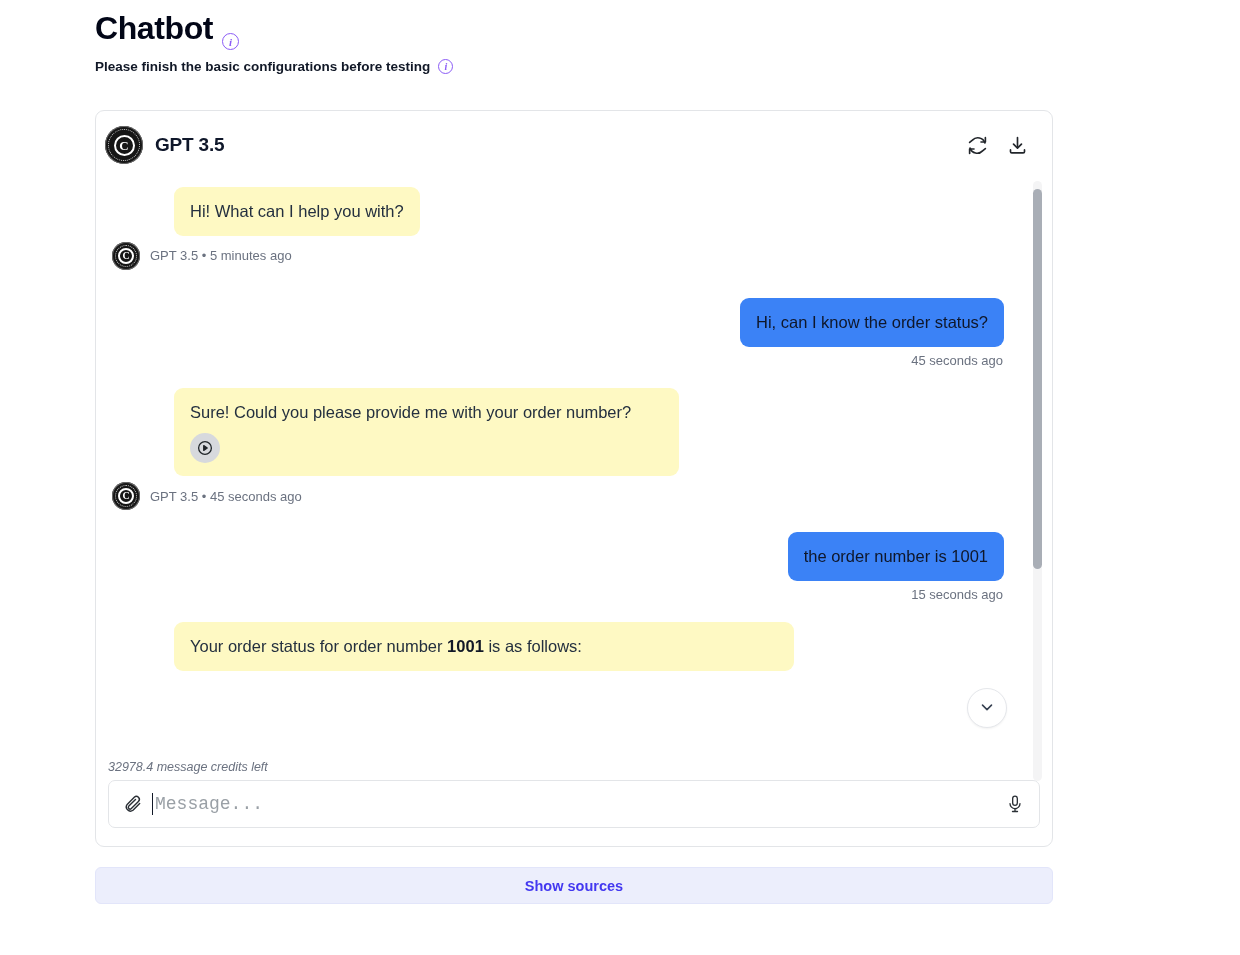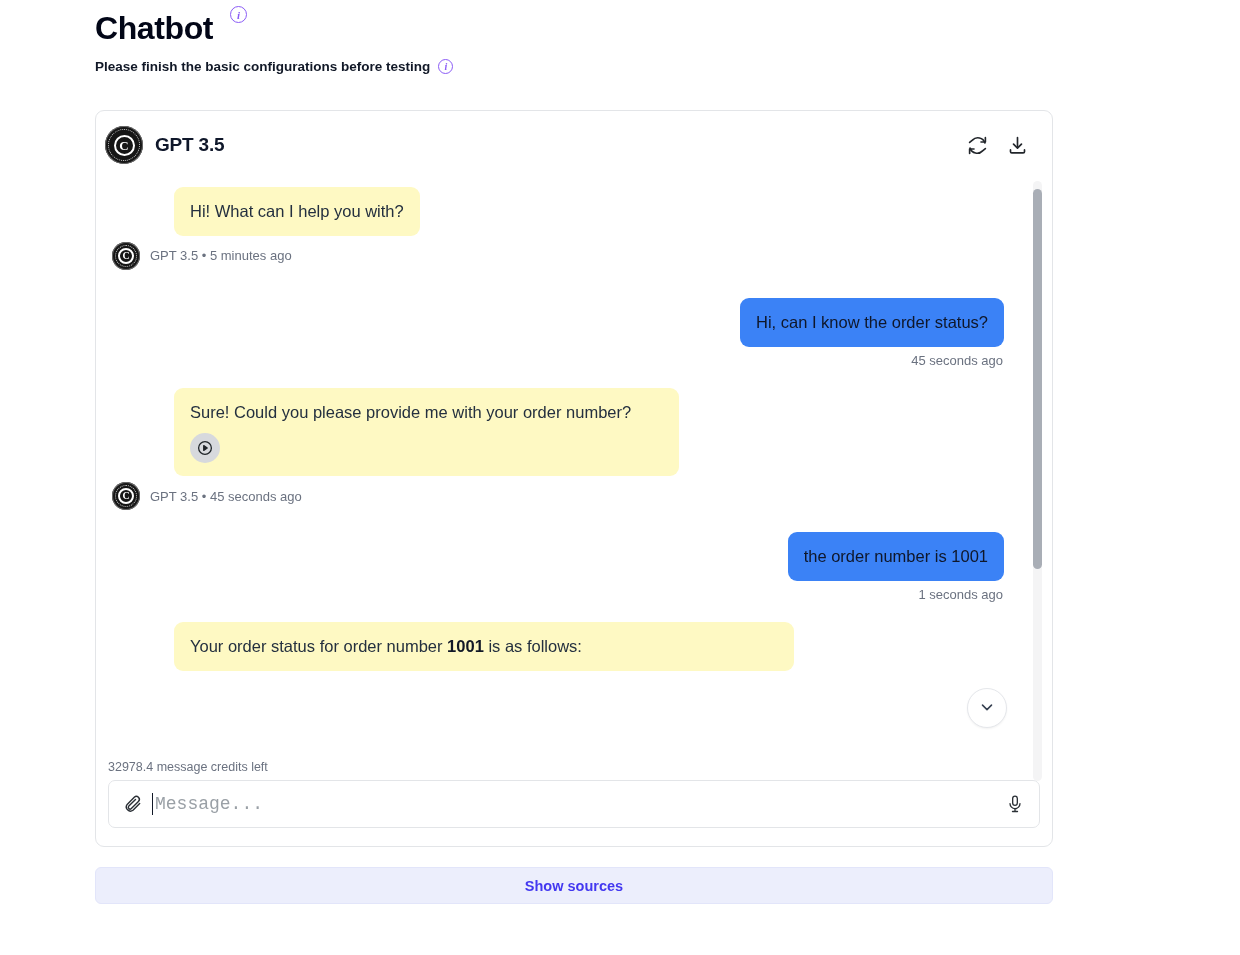--- a/index.html
+++ b/index.html
@@ -7,21 +7,21 @@
     width: 1240px; height: 955px;
     background: #ffffff;
     font-family: "Liberation Sans", sans-serif;
     color: #1f2937;
     overflow: hidden;
   }
   .page { position: relative; width: 1240px; height: 955px; }
 
   
   .page-header { position: absolute; left: 95px; top: 6px; }
-  .title-row { display: flex; align-items: flex-start; gap: 17px; }
+  .title-row { display: flex; align-items: flex-end; gap: 9px; }
   .page-title {
     font-size: 32px; font-weight: bold; letter-spacing: -0.4px;
     color: #020617; line-height: 44px;
   }
   .info-icon {
     width: 17px; height: 17px; border-radius: 50%;
     border: 1.6px solid #8b5cf6; color: #8b5cf6;
     font-size: 11px; font-weight: bold; font-style: italic;
     display: inline-flex; align-items: center; justify-content: center;
     font-family: "Liberation Serif", serif;
@@ -150,21 +150,21 @@
     position: absolute; right: 45px; bottom: 118px;
     width: 40px; height: 40px; border-radius: 50%;
     background: #ffffff; border: 1px solid #e5e7eb;
     display: inline-flex; align-items: center; justify-content: center;
     cursor: pointer; color: #374151;
     box-shadow: 0 1px 2px rgba(0,0,0,.05);
   }
 
   
   .composer { position: absolute; left: 0; right: 0; bottom: 0; padding: 0 12px 18px 12px; }
-  .credits { font-size: 12.5px; color: #6b7280; padding-left: 0; margin-bottom: 6px; }
+  .credits { font-size: 12.5px; color: #6b7280; padding-left: 0; margin-bottom: 6px; font-style: italic; }
   .input-wrap {
     display: flex; align-items: center; gap: 9px;
     height: 48px; border: 1px solid #e3e5e8; border-radius: 7px;
     background: #ffffff; padding: 0 14px;
   }
   .clip { color: #2b3036; display: inline-flex; cursor: pointer; }
   .field {
     flex: 1; position: relative; display: flex; align-items: center;
   }
   .caret {
@@ -259,21 +259,21 @@
       </div>
       <div class="meta-row" style="margin-top:6px;">
         <span class="bot-avatar small">
           <span class="glyph">C</span>
         </span>
         <span class="meta">GPT 3.5 • 45 seconds ago</span>
       </div>
 
       <div class="msg-row user" style="margin-top:22px;">
         <div class="bubble user">the order number is 1001</div>
-        <div class="meta meta user">1 seconds ago</div>
+        <div class="meta meta user">15 seconds ago</div>
       </div>
 
       <div class="msg-row bot" style="margin-top:20px;">
         <div class="bubble bot" style="width:620px;max-width:620px;">
           <div class="lead">
             <span>Your order status for order number </span><b>1001</b><span> is as follows:</span>
           </div>
         </div>
       </div>
 

